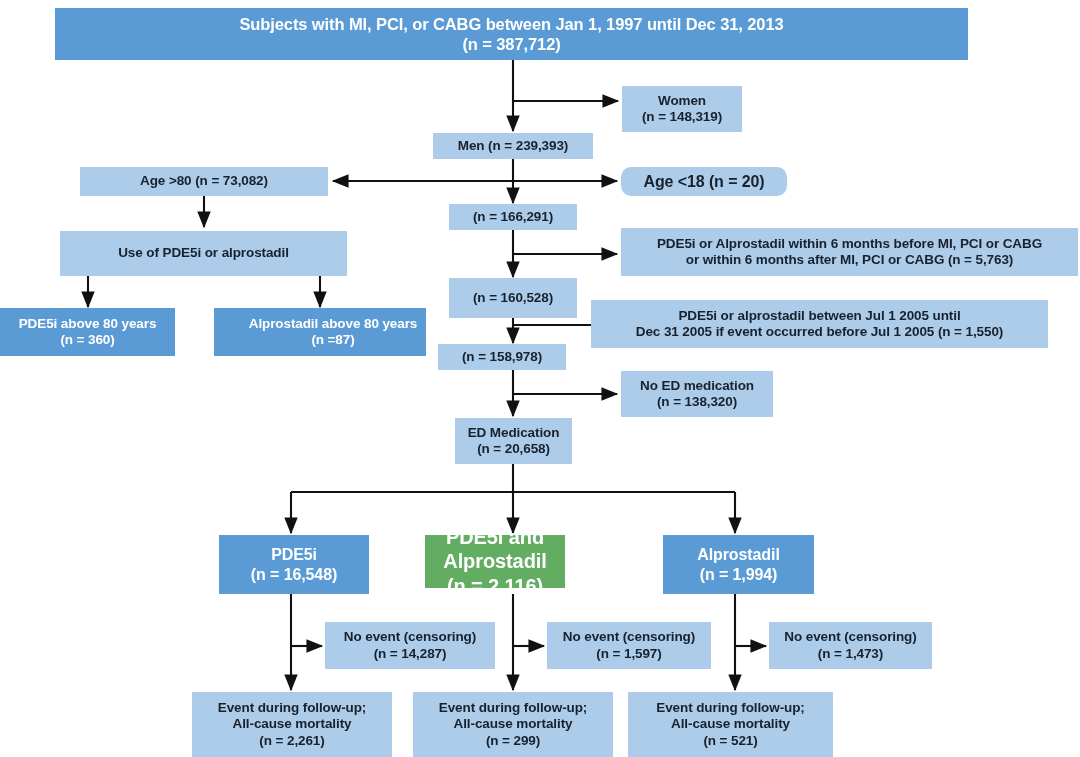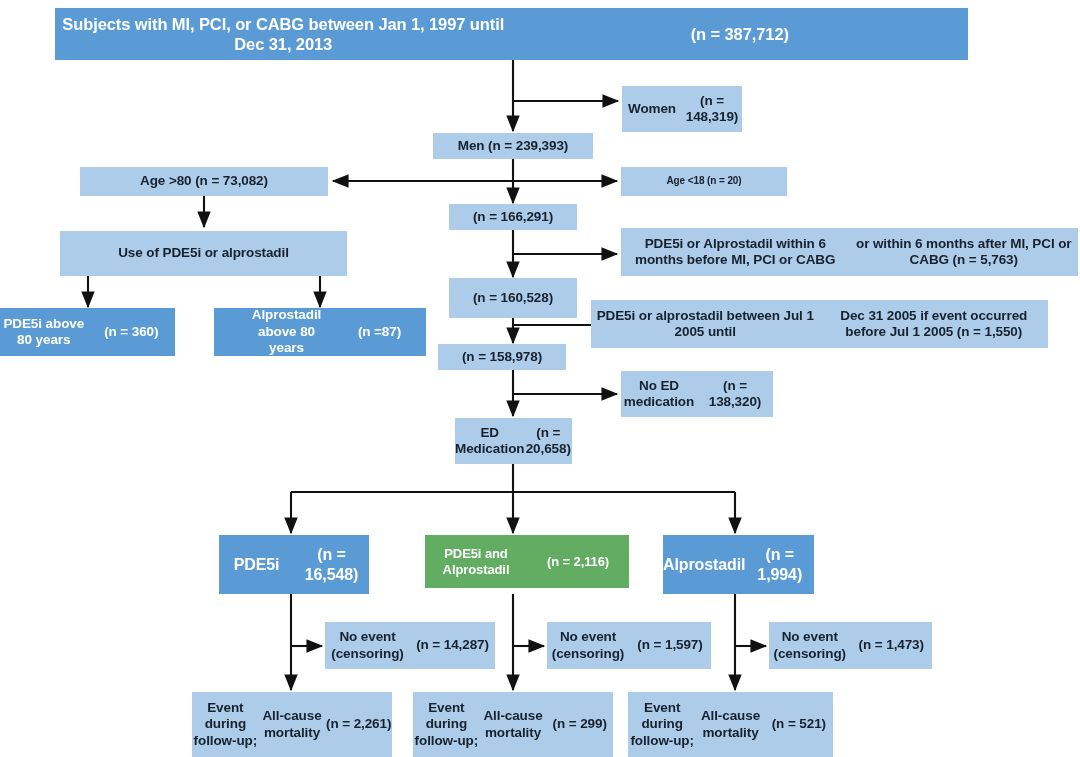--- a/index.html
+++ b/index.html
@@ -19,21 +19,21 @@
     position: absolute;
     left: 0; top: 0;
     width: 1080px;
     height: 757px;
     pointer-events: none;
   }
   .node {
     position: absolute;
     box-sizing: border-box;
     display: flex;
-    flex-direction: row;
+    flex-direction: column;
     align-items: center;
     justify-content: center;
     text-align: center;
     line-height: 1.22;
     letter-spacing: -0.1px;
     z-index: 2;
   }
   .node .ln { display: block; width: 100%; }
   .fill-light { background: #adcce9; color: #17222e; }
   .fill-dark  { background: #5b9bd5; color: #ffffff; }
@@ -104,21 +104,21 @@
   </div>
 
   <div class="node fill-light" style="left:433px; top:133px; width:160px; height:26px; font-size:13.5px; font-weight:bold;">
     <span class="ln">Men (n = 239,393)</span>
   </div>
 
   <div class="node fill-light" style="left:80px; top:167px; width:248px; height:29px; font-size:13.5px; font-weight:bold;">
     <span class="ln">Age &gt;80 (n = 73,082)</span>
   </div>
 
-  <div class="node fill-light" style="left:621px; top:167px; width:166px; height:29px; font-size:10px; font-weight:bold;">
+  <div class="node fill-light" style="left:621px; top:167px; width:166px; height:29px; font-size:16px; font-weight:bold;border-radius:10px;">
     <span class="ln">Age &lt;18 (n = 20)</span>
   </div>
 
   <div class="node fill-light" style="left:60px; top:231px; width:287px; height:45px; font-size:13.5px; font-weight:bold;">
     <span class="ln">Use of PDE5i or alprostadil</span>
   </div>
 
   <div class="node fill-dark" style="left:0px; top:308px; width:175px; height:48px; font-size:13.5px; font-weight:bold;">
     <span class="ln">PDE5i above 80 years</span>
     <span class="ln">(n = 360)</span>
@@ -159,21 +159,21 @@
   <div class="node fill-light" style="left:455px; top:418px; width:117px; height:46px; font-size:13.5px; font-weight:bold;">
     <span class="ln">ED Medication</span>
     <span class="ln">(n = 20,658)</span>
   </div>
 
   <div class="node fill-dark" style="left:219px; top:535px; width:150px; height:59px; font-size:16px; font-weight:bold;">
     <span class="ln">PDE5i</span>
     <span class="ln">(n = 16,548)</span>
   </div>
 
-  <div class="node fill-green" style="left:425px; top:535px; width:204px; height:53px; font-size:13px; font-weight:bold;">
+  <div class="node fill-green" style="left:425px; top:535px; width:140px; height:53px; font-size:20px; font-weight:bold;">
     <span class="ln">PDE5i and Alprostadil</span>
     <span class="ln">(n = 2,116)</span>
   </div>
 
   <div class="node fill-dark" style="left:663px; top:535px; width:151px; height:59px; font-size:16px; font-weight:bold;justify-content:center;">
     <span class="ln">Alprostadil</span>
     <span class="ln">(n = 1,994)</span>
   </div>
 
   <div class="node fill-light" style="left:325px; top:622px; width:170px; height:47px; font-size:13.5px; font-weight:bold;">

